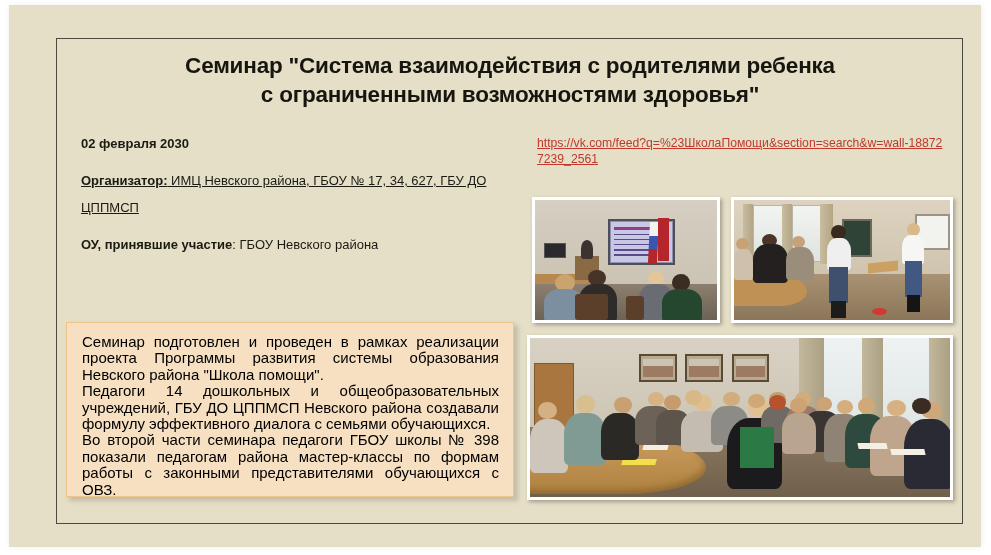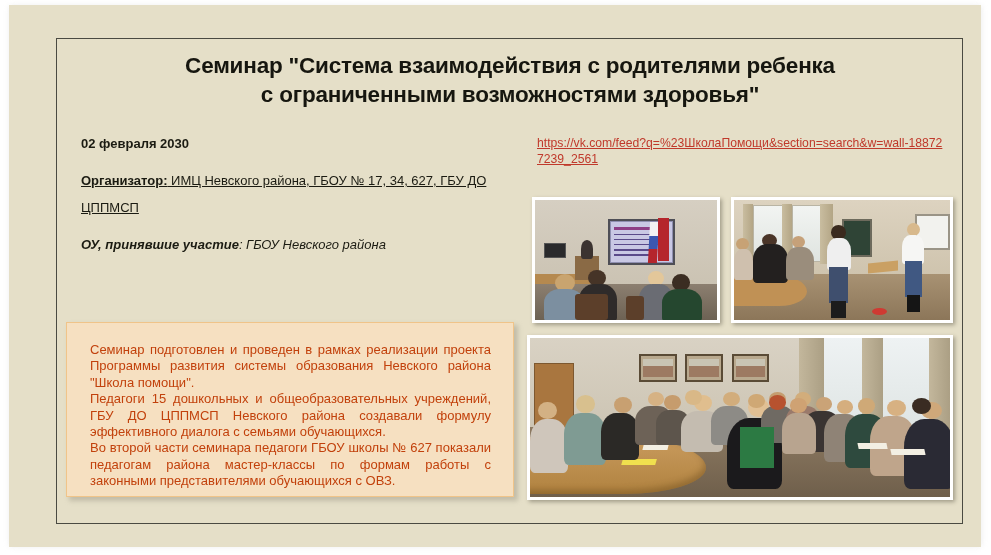--- a/index.html
+++ b/index.html
@@ -63,21 +63,21 @@
   
   .meta {
     position: absolute;
     left: 72px; top: 131px;
     width: 440px;
     font-size: 13px;
     color: #1b1b12;
     line-height: 15px;
   }
   .meta-row { margin-bottom: 16px; }
-  .meta-row:last-child { margin-bottom: 4px; font-style: italic; }
+  .meta-row:last-child { margin-bottom: 4px; }
   .meta-label { font-weight: bold; }
   .meta-value { font-weight: normal; }
   .meta-row.wrap { line-height: 27px; text-decoration: underline; }
 
   
   .url-link {
     position: absolute;
     left: 528px; top: 131px;
     width: 406px;
     font-size: 12.2px;
@@ -101,26 +101,26 @@
   .desc-box {
     position: absolute;
     left: 57px; top: 317px;
     width: 448px; height: 175px;
     box-sizing: border-box;
     background: #f6e0c1;
     border: 1px solid #f0c489;
     padding: 7px 10px 6px 11px;
   }
   .desc-text {
-    font-size: 13px;
+    font-size: 15px;
     line-height: 16.4px;
-    color: #c2410c;
+    color: #000000;
     text-align: justify;
     text-justify: inter-word;
-    margin: 12px;
+    margin: 4px;
   }
   .desc-text p { margin: 0; }
 
   
   .photo {
     position: absolute;
     background: #ffffff;
     padding: 3px;
     box-sizing: border-box;
     box-shadow: 2px 2px 4px rgba(80,75,60,.45);
@@ -213,22 +213,22 @@
         <span class="meta-label">ОУ, принявшие участие</span><span class="meta-value">: ГБОУ Невского района</span>
       </div>
     </div>
 
     <a class="url-link" href="#">https://vk.com/feed?q=%23ШколаПомощи&amp;section=search&amp;w=wall-188727239_2561</a>
 
     <div class="desc-shadow"></div>
     <div class="desc-box">
       <div class="desc-text">
         <p>Семинар подготовлен и проведен в рамках реализации проекта Программы развития системы образования Невского района "Школа помощи".</p>
-        <p>Педагоги 15 дошкольных и общеобразовательных учреждений, ГБУ ДО ЦППМСП Невского района создавали формулу эффективного диалога с семьями обучающихся.</p>
-        <p>Во второй части семинара педагоги ГБОУ школы № 627 показали педагогам района мастер-классы по формам работы  с законными представителями обучающихся с ОВЗ.</p>
+        <p>Педагоги 14 дошкольных и общеобразовательных учреждений, ГБУ ДО ЦППМСП Невского района создавали формулу эффективного диалога с семьями обучающихся.</p>
+        <p>Во второй части семинара педагоги ГБОУ школы № 398 показали педагогам района мастер-классы по формам работы  с законными представителями обучающихся с ОВЗ.</p>
       </div>
     </div>
 
     <div class="photo" id="photo-seminar-presentation">
       <div class="canvas">
         <div class="p1-wall"></div>
         <div class="p1-floor"></div>
         <div class="p1-mon"></div>
         <div class="p1-table"></div>
         <div class="p1-screen">

